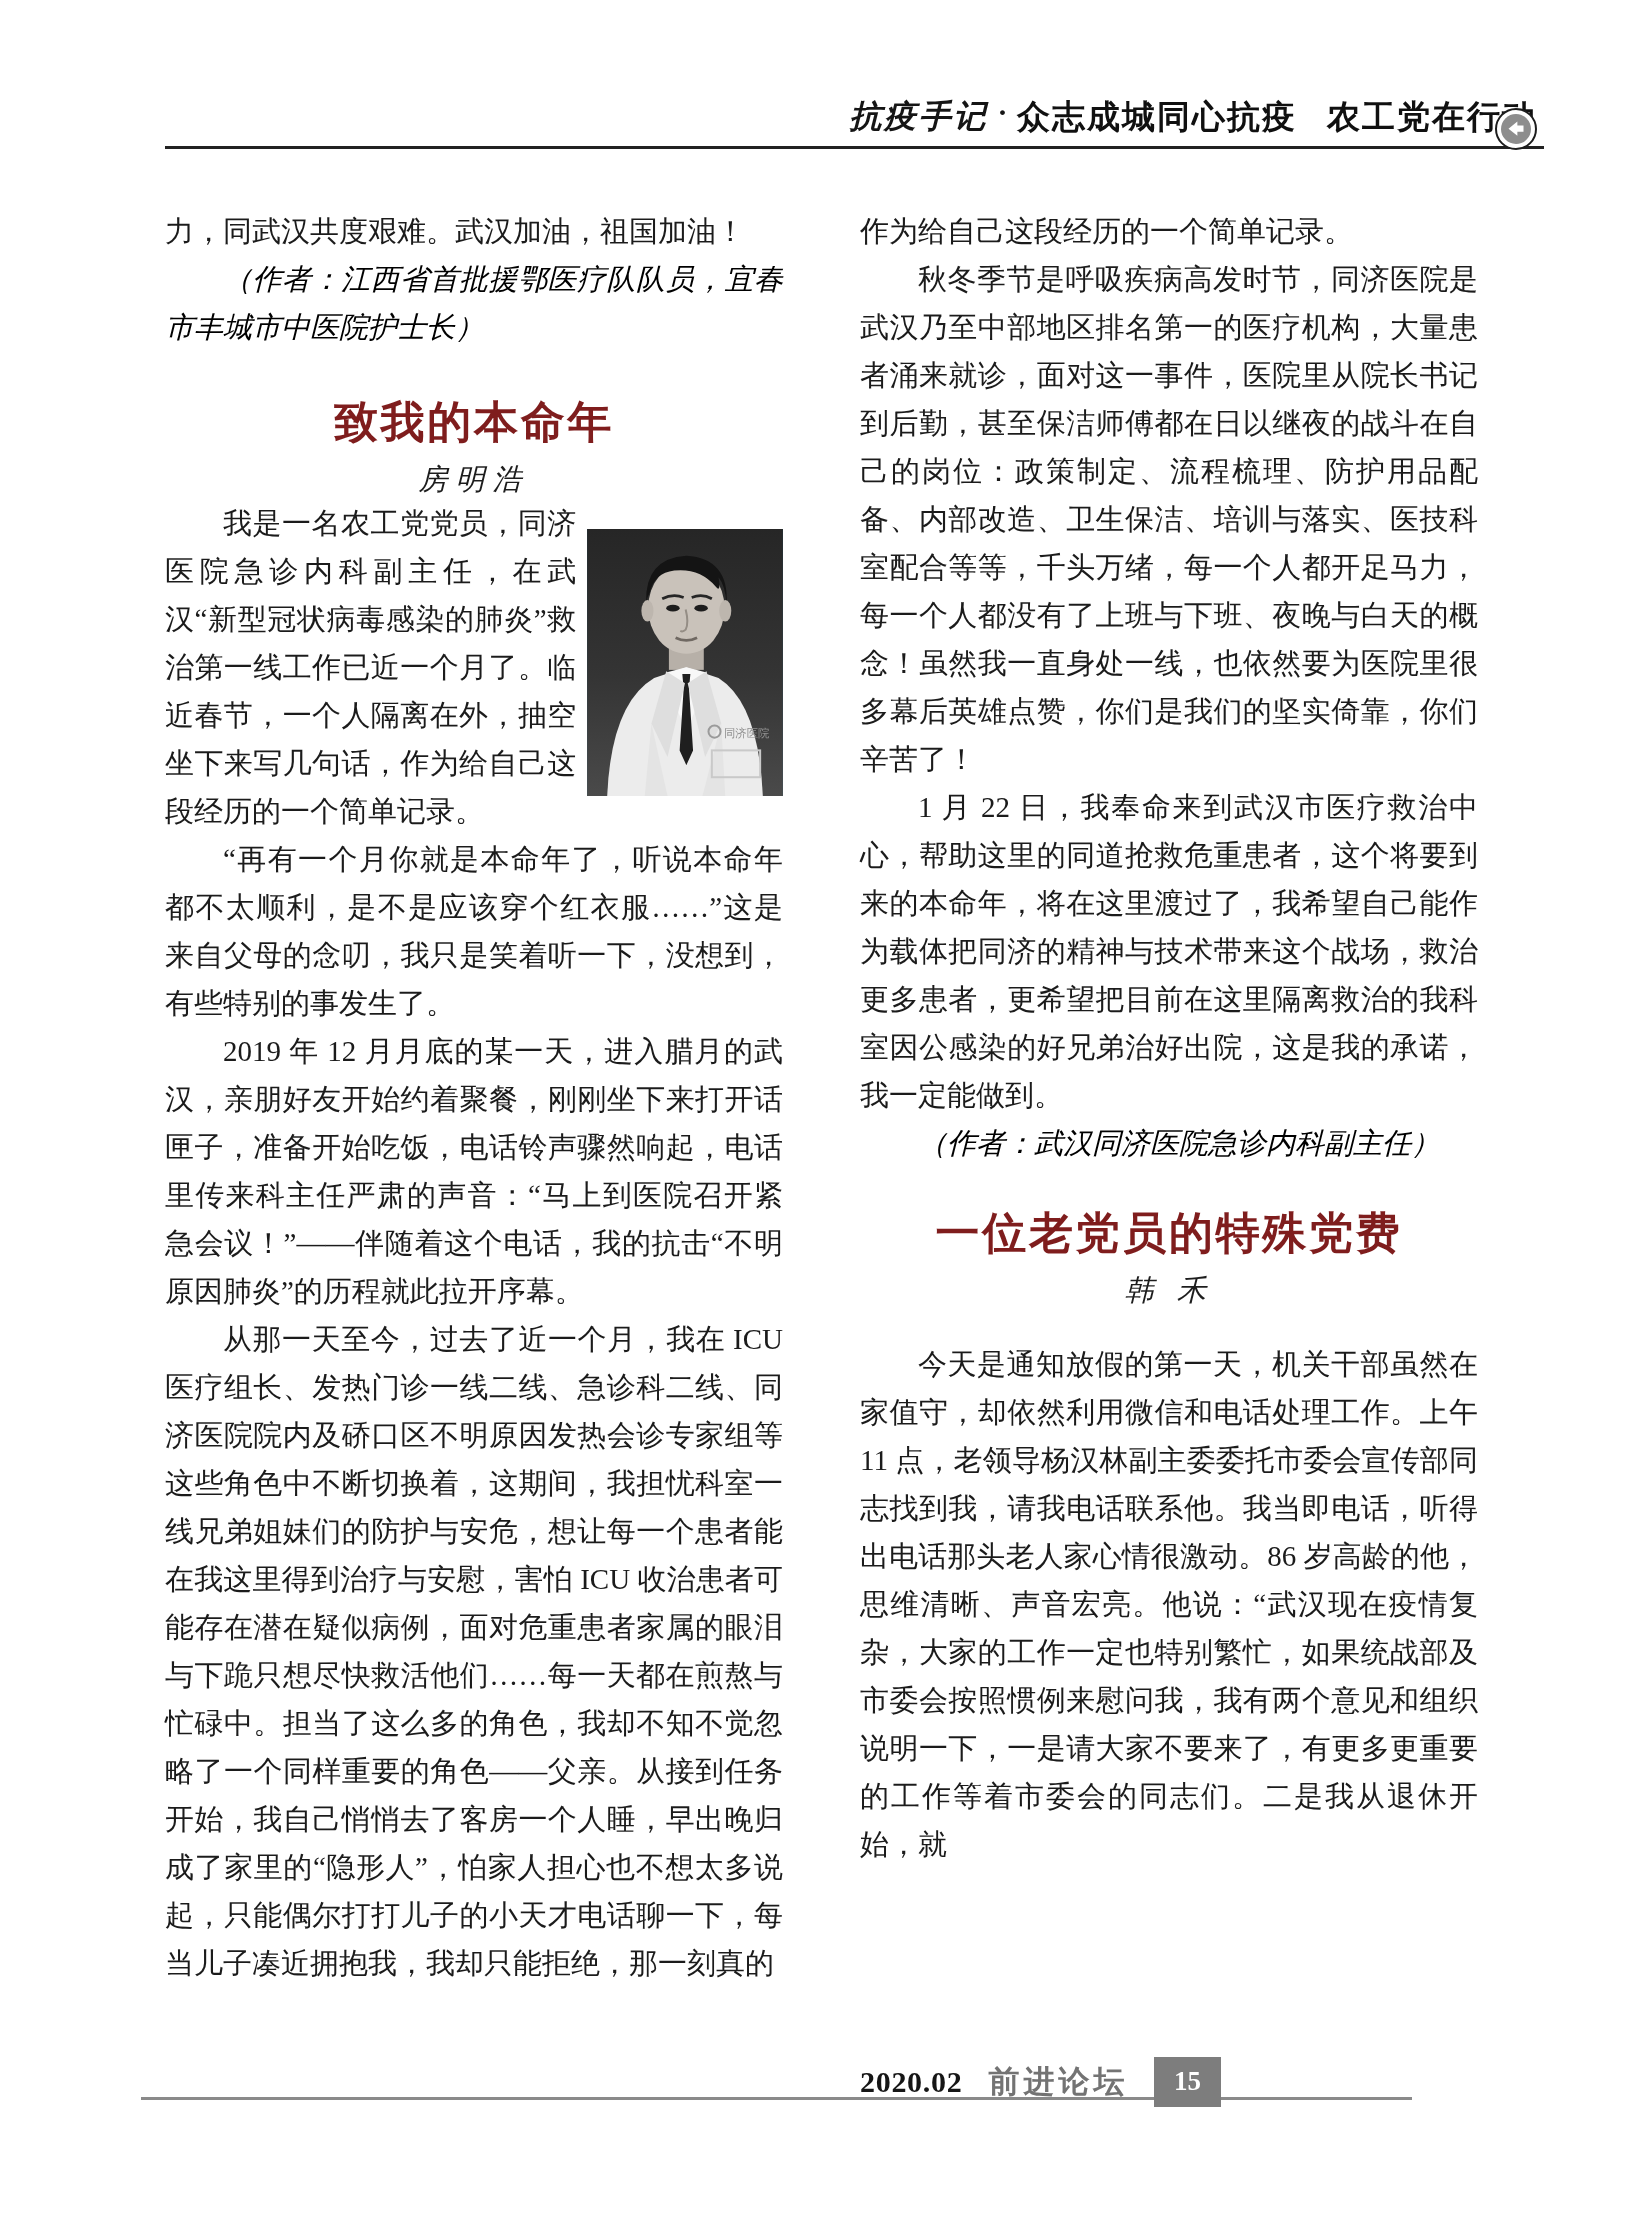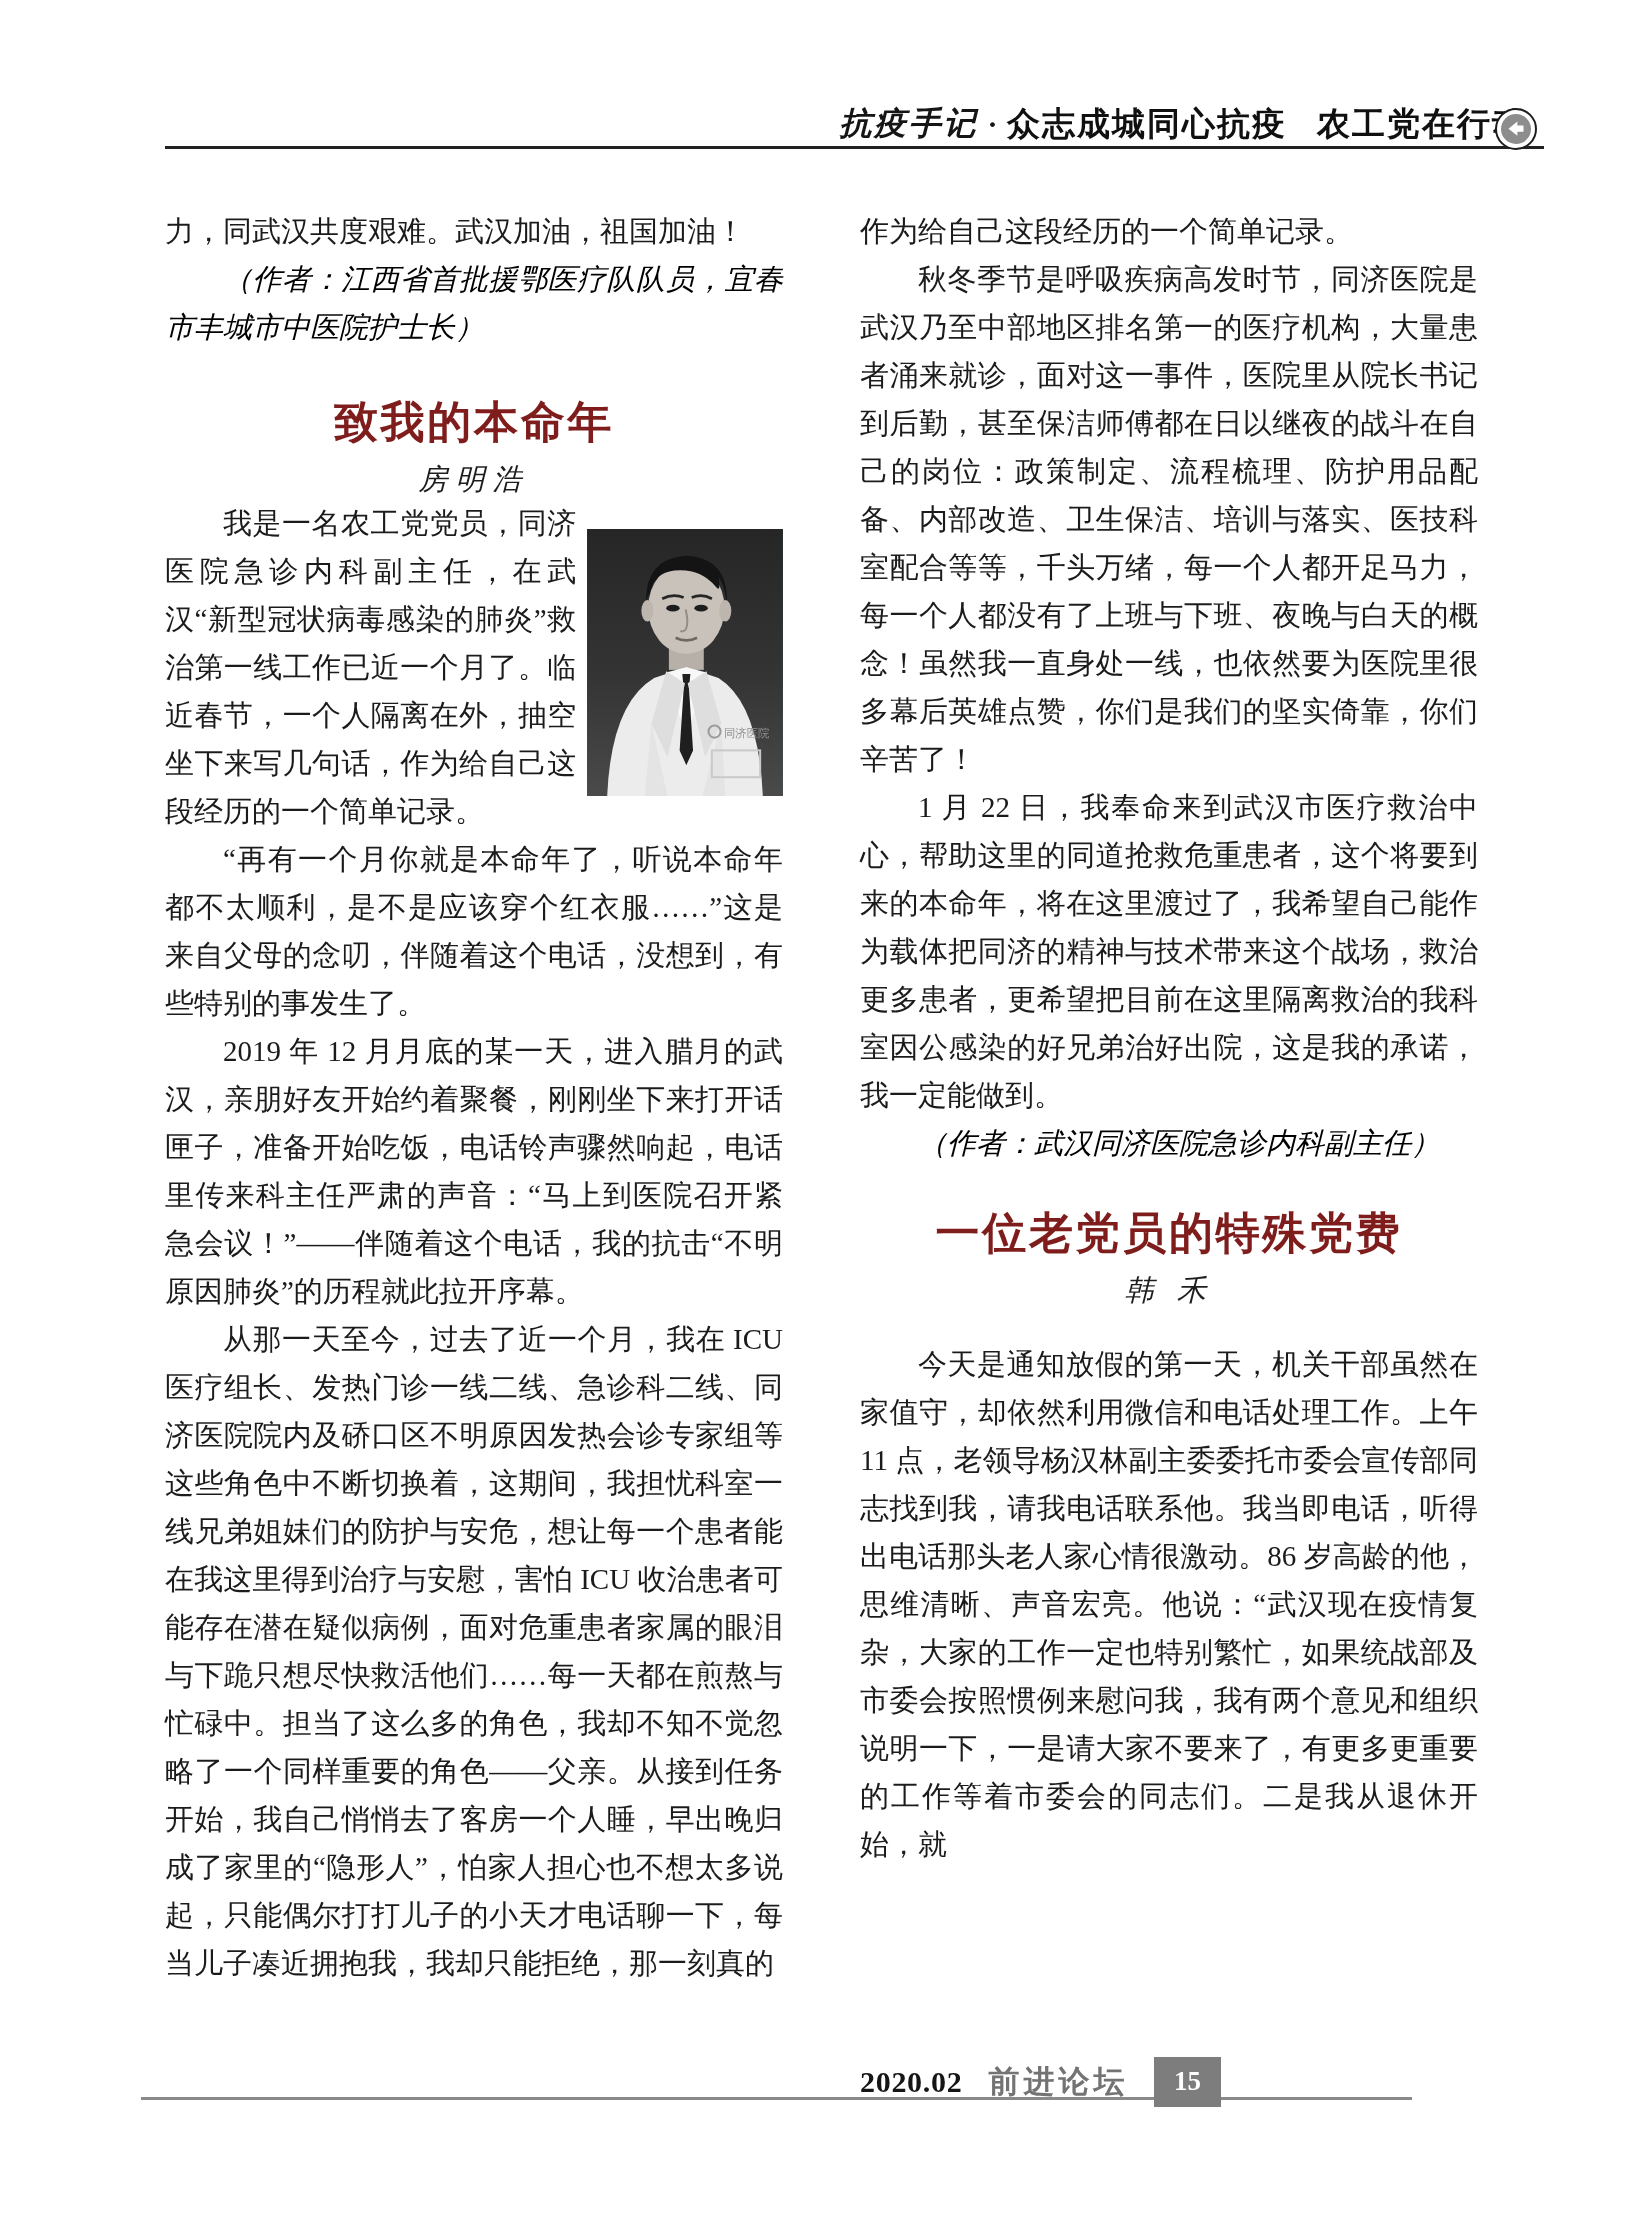--- a/index.html
+++ b/index.html
@@ -7,22 +7,22 @@
     position:relative;
     width:1645px;height:2216px;
     background:#ffffff;
     margin:0 auto;
     overflow:hidden;
     font-family:"Liberation Serif","DejaVu Serif",serif;
     color:#1b1b1b;
   }
   
   .header-row{
-    position:absolute;top:95px;left:155px;width:1372px;height:58px;
-    display:flex;align-items:center;justify-content:flex-end;
+    position:absolute;top:95px;left:165px;width:1372px;height:58px;
+    display:flex;justify-content:flex-end;
   }
   .kai{font-family:"Liberation Serif","DejaVu Serif",serif;font-style:italic;}
   .header-section{font-size:32px;letter-spacing:2.7px;font-weight:600;color:#151515;}
   .header-sep{font-size:30px;font-weight:700;margin:0 9.4px;color:#151515;}
   .header-slogan{font-family:"Liberation Sans","DejaVu Sans",sans-serif;font-weight:900;font-size:33px;letter-spacing:2px;color:#101010;}
   .header-campaign{font-family:"Liberation Sans","DejaVu Sans",sans-serif;font-weight:900;font-size:33px;letter-spacing:2px;color:#101010;margin-left:30px;}
   .header-rule{position:absolute;top:146px;left:165px;width:1379px;height:3.4px;background:#222;}
   .back-badge{
     position:absolute;top:108px;left:1495px;width:42px;height:42px;
     background:#fff;border:2px solid #1d1d1d;border-radius:50%;
@@ -131,21 +131,21 @@
         <path d="M96 290 L120 398 L86 398 Z" fill="#e4e4e4"></path>
         <path d="M200 290 L172 398 L206 398 Z" fill="#e4e4e4"></path>
 
         <rect x="186" y="330" width="72" height="40" fill="none" stroke="#c9c9c9" stroke-width="3"></rect>
 
         <circle cx="190" cy="302" r="9" fill="none" stroke="#9a9a9a" stroke-width="3"></circle>
         <text x="204" y="310" font-size="17" fill="#8f8f8f">同济医院</text>
       </svg>
     </div>
     <p class="indent">我是一名农工党党员，同济医院急诊内科副主任，在武汉“新型冠状病毒感染的肺炎”救治第一线工作已近一个月了。临近春节，一个人隔离在外，抽空坐下来写几句话，作为给自己这段经历的一个简单记录。</p>
-    <p class="indent">“再有一个月你就是本命年了，听说本命年都不太顺利，是不是应该穿个红衣服……”这是来自父母的念叨，伴随着这个电话，没想到，有些特别的事发生了。</p>
+    <p class="indent">“再有一个月你就是本命年了，听说本命年都不太顺利，是不是应该穿个红衣服……”这是来自父母的念叨，我只是笑着听一下，没想到，有些特别的事发生了。</p>
     <p class="indent">2019 年 12 月月底的某一天，进入腊月的武汉，亲朋好友开始约着聚餐，刚刚坐下来打开话匣子，准备开始吃饭，电话铃声骤然响起，电话里传来科主任严肃的声音：“马上到医院召开紧急会议！”——伴随着这个电话，我的抗击“不明原因肺炎”的历程就此拉开序幕。</p>
     <p class="indent">从那一天至今，过去了近一个月，我在 ICU 医疗组长、发热门诊一线二线、急诊科二线、同济医院院内及硚口区不明原因发热会诊专家组等这些角色中不断切换着，这期间，我担忧科室一线兄弟姐妹们的防护与安危，想让每一个患者能在我这里得到治疗与安慰，害怕 ICU 收治患者可能存在潜在疑似病例，面对危重患者家属的眼泪与下跪只想尽快救活他们……每一天都在煎熬与忙碌中。担当了这么多的角色，我却不知不觉忽略了一个同样重要的角色——父亲。从接到任务开始，我自己悄悄去了客房一个人睡，早出晚归成了家里的“隐形人”，怕家人担心也不想太多说起，只能偶尔打打儿子的小天才电话聊一下，每当儿子凑近拥抱我，我却只能拒绝，那一刻真的</p>
   </div>
 
   <div class="col right-col">
     <p>作为给自己这段经历的一个简单记录。</p>
     <p class="indent">秋冬季节是呼吸疾病高发时节，同济医院是武汉乃至中部地区排名第一的医疗机构，大量患者涌来就诊，面对这一事件，医院里从院长书记到后勤，甚至保洁师傅都在日以继夜的战斗在自己的岗位：政策制定、流程梳理、防护用品配备、内部改造、卫生保洁、培训与落实、医技科室配合等等，千头万绪，每一个人都开足马力，每一个人都没有了上班与下班、夜晚与白天的概念！虽然我一直身处一线，也依然要为医院里很多幕后英雄点赞，你们是我们的坚实倚靠，你们辛苦了！</p>
     <p class="indent">1 月 22 日，我奉命来到武汉市医疗救治中心，帮助这里的同道抢救危重患者，这个将要到来的本命年，将在这里渡过了，我希望自己能作为载体把同济的精神与技术带来这个战场，救治更多患者，更希望把目前在这里隔离救治的我科室因公感染的好兄弟治好出院，这是我的承诺，我一定能做到。</p>
     <p class="kai author-note indent">（作者：武汉同济医院急诊内科副主任）</p>
 

